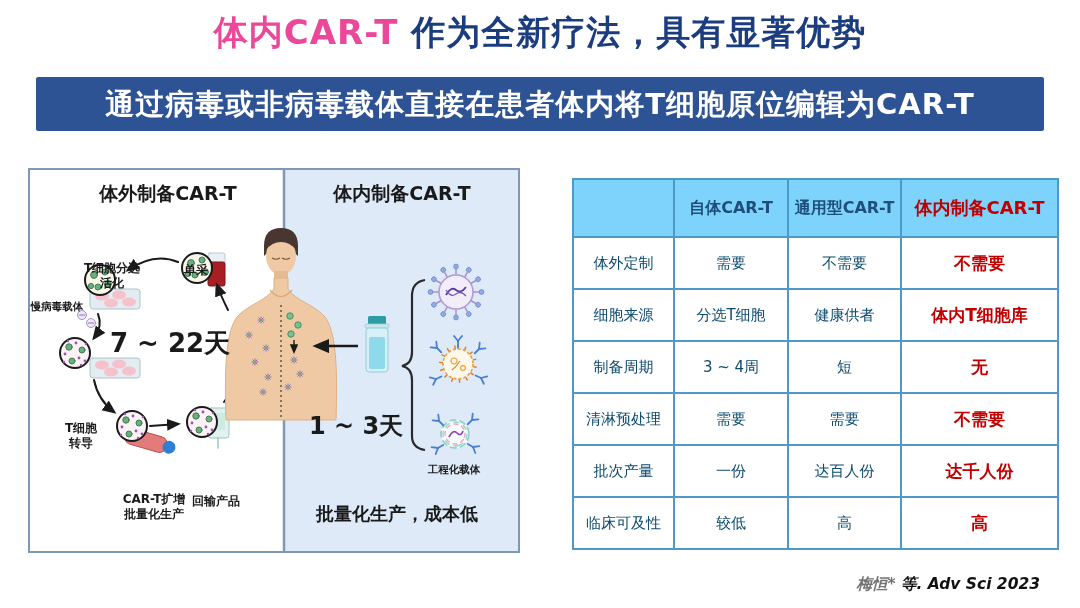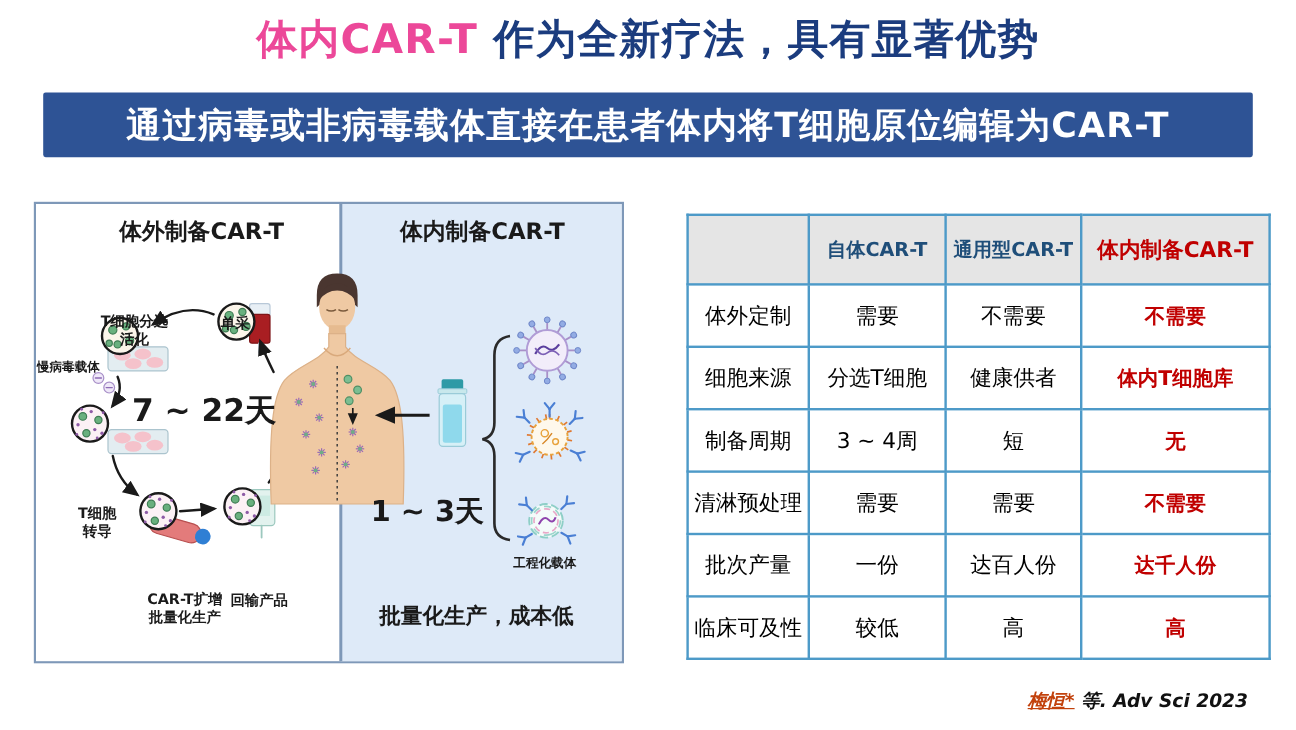--- a/index.html
+++ b/index.html
@@ -27,31 +27,31 @@
   .s10 { font-size:10.5px; font-weight:bold; }
   .big { font-size:26px; font-weight:bold; }
   .big2 { font-size:24px; font-weight:bold; }
   .cap { font-size:18px; font-weight:bold; }
 
   
   .cmp { position:absolute; left:572px; top:178px; border-collapse:collapse;
          table-layout:fixed; width:485px; }
   .cmp th, .cmp td { border:2px solid #4D9AC8; text-align:center; vertical-align:middle;
                      padding:0; }
-  .cmp thead th { height:58px; background:#e5e5e5; }
+  .cmp thead th { height:58px; background:#7dd3fc; }
   .cmp tbody td { height:52px; background:#ffffff; }
   .h-blue { color:#1F4E79; font-size:16px; font-weight:bold; }
   .h-red  { color:#C00000; font-size:18px; font-weight:bold; }
-  .t-blue { color:#000000; font-size:18px; font-weight:normal; }
+  .t-blue { color:#0c4a6e; font-size:15px; font-weight:normal; }
   .t-red  { color:#C00000; font-size:17px; font-weight:bold; }
 
   
   .cite { position:absolute; right:40px; top:574px; font-size:15.5px;
           font-style:italic; font-weight:bold; color:#111; }
-  .cite .auth { color:#c2410c;text-decoration:underline; }
+  .cite .auth { color:#737373; }
 </style>
 </head>
 <body>
 
 <div class="slide">
 
   <div class="title">
     <span class="hl">体内CAR-T</span><span class="rest"> 作为全新疗法，具有显著优势</span>
   </div>
 

